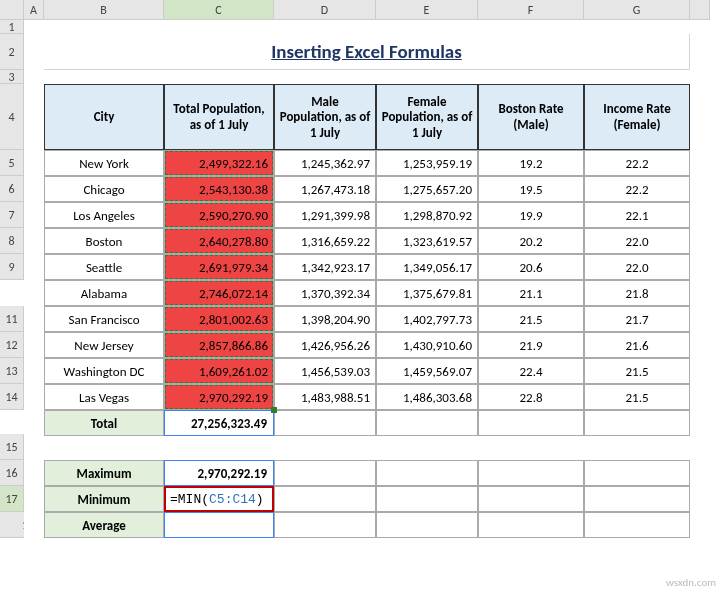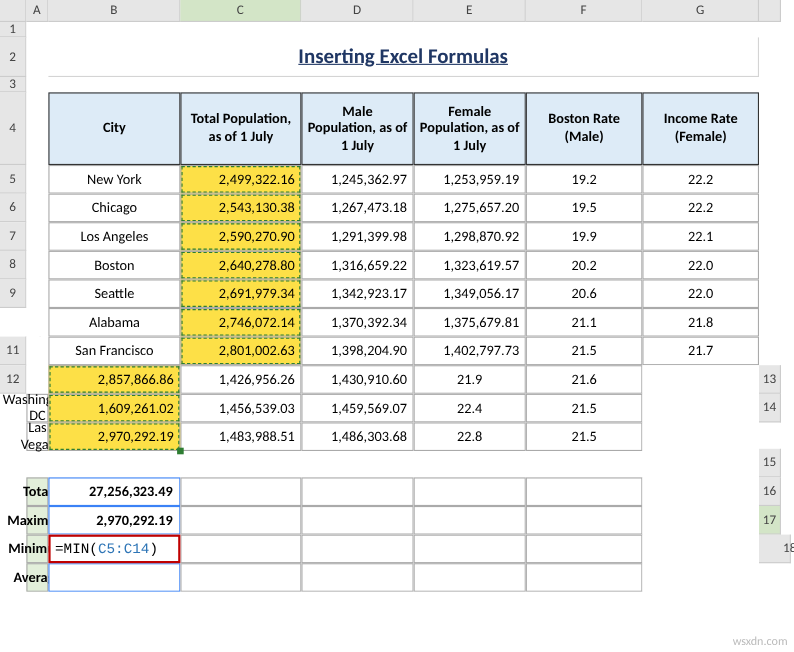--- a/index.html
+++ b/index.html
@@ -15,21 +15,21 @@
     .col-header { background: #e6e6e6; border-right: 1px solid #ccc; border-bottom: 1px solid #ccc; text-align: center; font-size: 12px; color: #444; line-height: 20px; height: 20px; }
     .col-header.active { background: #d3e5c7; }
     .row-header { background: #e6e6e6; border-right: 1px solid #ccc; border-bottom: 1px solid #ccc; text-align: center; font-size: 12px; color: #444; display: flex; align-items: center; justify-content: center; }
     .row-header.active { background: #d3e5c7; }
     .cell { border-right: 1px solid #d4d4d4; border-bottom: 1px solid #d4d4d4; padding: 2px 5px; display: flex; align-items: center; background: #fff; }
     .title { grid-column: 3 / 9; text-align: center; color: #203764; font-size: 19px; font-weight: bold; text-decoration: underline; height: 36px; justify-content: center; }
     .spacer { border: none; height: 20px; }
     .header-cell { background: #ddebf7; border: 1px solid #333; font-weight: bold; text-align: center; justify-content: center; line-height: 1.2; height: 66px; padding: 4px; }
     .data-cell { border: 1px solid #aaa; justify-content: center; height: 26px; background: #fff; text-align: center;}
     .data-cell.num { justify-content: flex-end; }
-    .sel-range { background: #fde047; }
+    .sel-range { background: #ef4444; }
     .summary-label { background: #e2efda; font-weight: bold; justify-content: center; border: 1px solid #aaa; height: 26px;}
     .summary-val { font-weight: bold; justify-content: flex-end; border: 1px solid #3b82f6; height: 26px; padding-right: 6px;}
     .formula-cell { position: relative; background: #fff; justify-content: flex-start; font-family: 'Courier New', monospace; font-size: 13px; border: 2.5px solid #c00000 !important; height: 26px; padding-left: 4px;}
     .formula-cell .ref { color: #2e75b6; font-weight: 500;}
     .marching { outline: 1.5px dashed #2e7d32; outline-offset: -2px; }
     .handle { position: absolute; right: -4px; bottom: -4px; width: 6px; height: 6px; background: #2e7d32; }
     .row-left-pad { border: none; background: #fff; }
     .watermark { position: fixed; right: 6px; bottom: 4px; font-size: 11px; color: #bbb; }
   </style>
 </head>
@@ -126,20 +126,21 @@
     <div class="cell row-left-pad" style="height: 26px;"></div>
     <div class="cell data-cell">San Francisco</div>
     <div class="cell data-cell num sel-range marching">2,801,002.63</div>
     <div class="cell data-cell num">1,398,204.90</div>
     <div class="cell data-cell num">1,402,797.73</div>
     <div class="cell data-cell">21.5</div>
     <div class="cell data-cell">21.7</div>
     <div class="cell row-left-pad" style="height: 26px;"></div>
     <div class="row-header" style="height: 26px;">12</div>
     <div class="cell row-left-pad" style="height: 26px;"></div>
+    <div class="cell data-cell">New Jersey</div>
     <div class="cell data-cell num sel-range marching">2,857,866.86</div>
     <div class="cell data-cell num">1,426,956.26</div>
     <div class="cell data-cell num">1,430,910.60</div>
     <div class="cell data-cell">21.9</div>
     <div class="cell data-cell">21.6</div>
     <div class="cell row-left-pad" style="height: 26px;"></div>
     <div class="row-header" style="height: 26px;">13</div>
     <div class="cell row-left-pad" style="height: 26px;"></div>
     <div class="cell data-cell">Washington DC</div>
     <div class="cell data-cell num sel-range marching">1,609,261.02</div>

